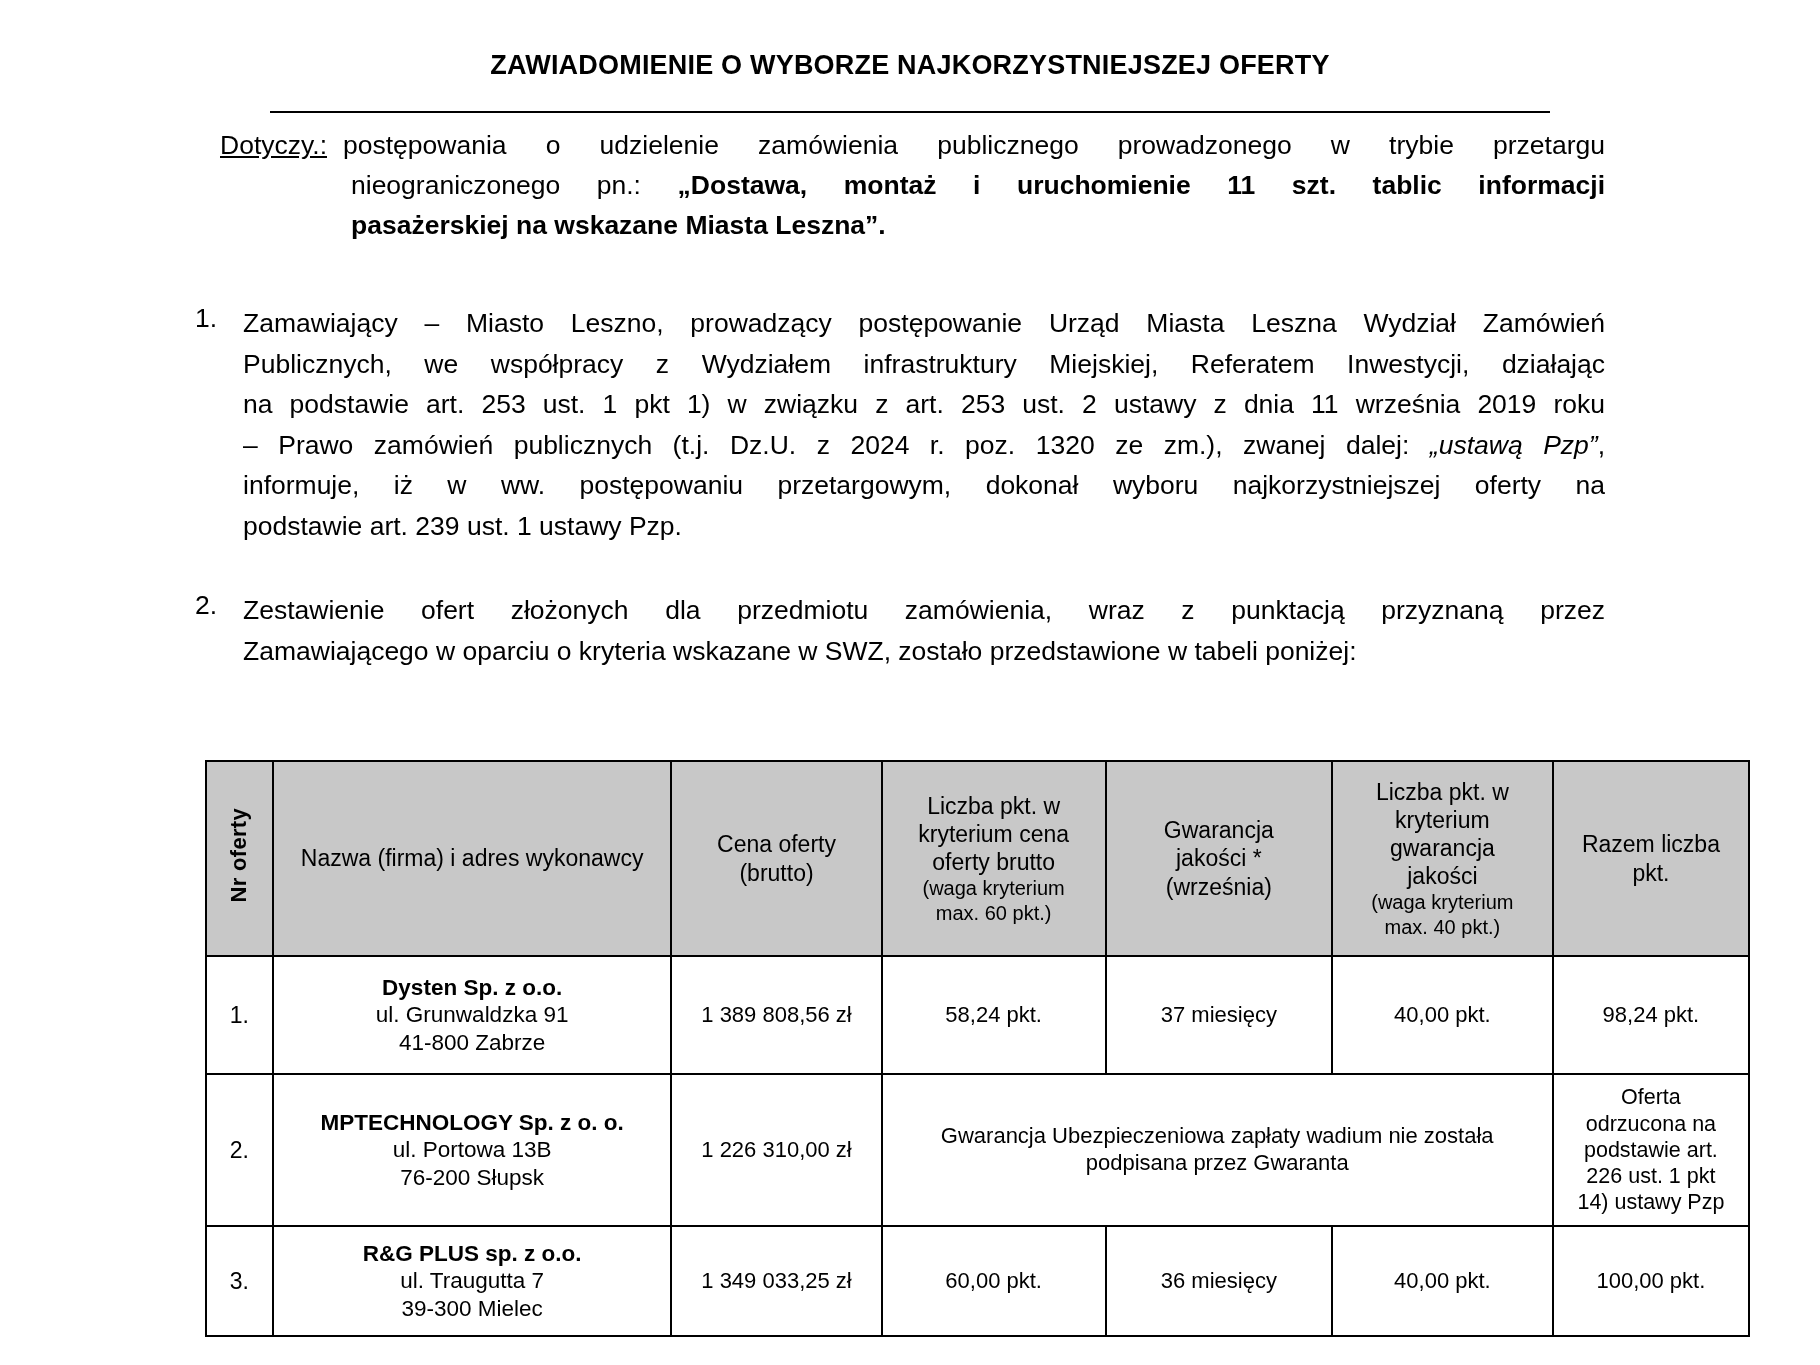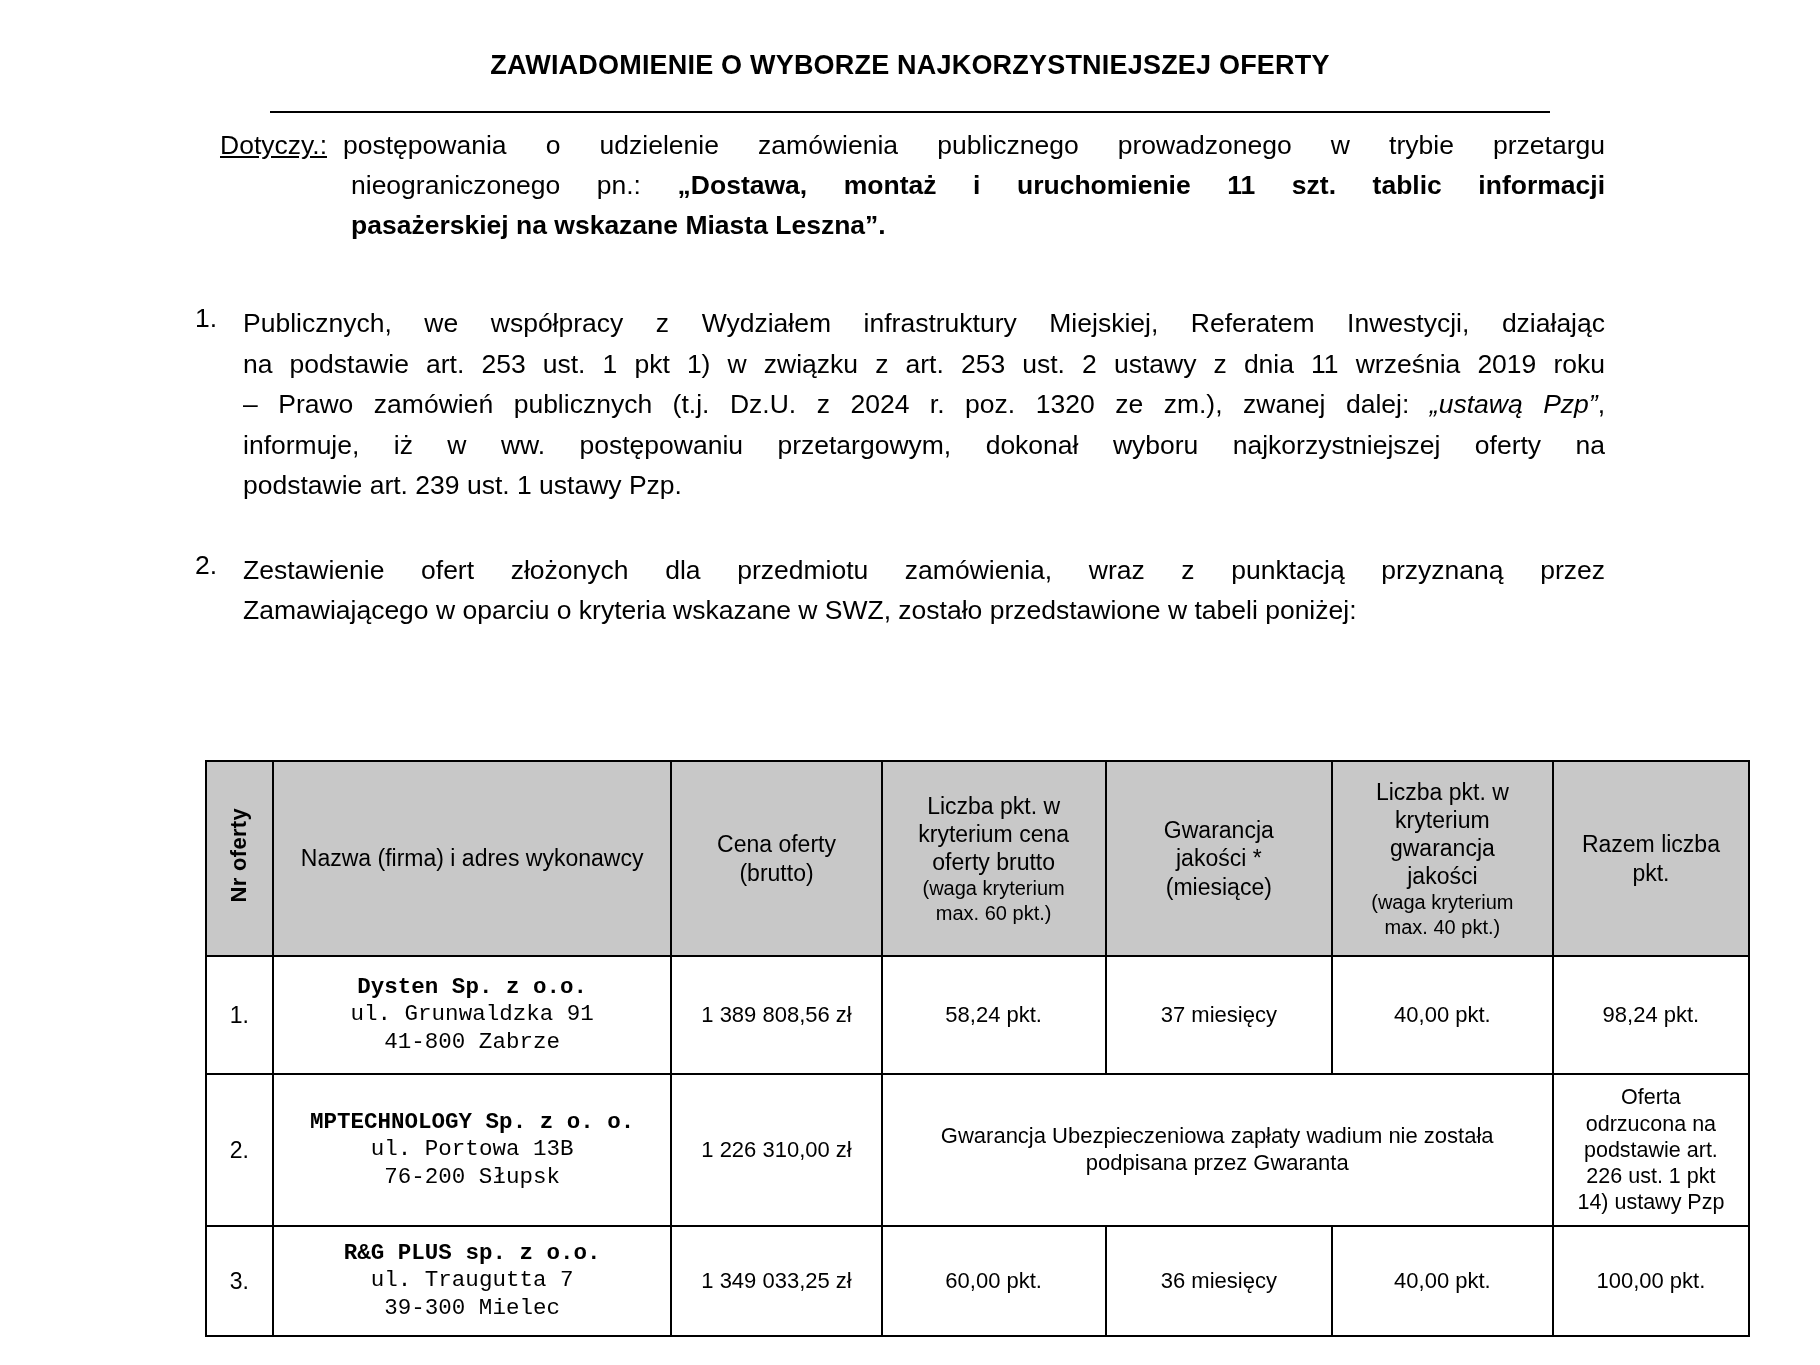--- a/index.html
+++ b/index.html
@@ -142,21 +142,21 @@
   th.col-name  { width: 370px; }
   th.col-price { width: 195px; }
   th.col-pkt-price { width: 208px; }
   th.col-guar  { width: 210px; }
   th.col-pkt-guar { width: 205px; }
   th.col-total { width: 182px; }
 
   .hdr-small { font-size: 20px; display: block; }
 
   td.nr-cell { font-size: 23px; }
-  td.name-cell { line-height: 1.30; font-family: Liberation Mono, monospace; }
+  td.name-cell { line-height: 1.30; }
   .firm-name { font-weight: bold; display: block; font-size: 22.5px; }
   .firm-line { display: block; font-size: 22.5px; }
 
   tr.row1 td { height: 118px; }
   tr.row2 td { height: 152px; }
   tr.row3 td { height: 110px; }
 
   td.merged-note { font-size: 22px; line-height: 1.35; }
   td.reject-note { font-size: 21.5px; line-height: 1.26; padding: 4px 5px; border-radius: 19px; }
   td.total-bold { font-weight: bold; }
@@ -177,20 +177,21 @@
     </div>
     <div class="dotyczy-cont"><span>nieograniczonego pn.: </span><span class="bold">„Dostawa, montaż i uruchomienie 11 szt. tablic informacji</span></div>
     <div class="dotyczy-cont last"><span class="bold">pasażerskiej na wskazane Miasta Leszna”.</span></div>
   </div>
 
   <div class="list-section">
 
     <div class="list-item">
       <div class="list-num">1.</div>
       <div class="list-body">
+        <div class="just">Zamawiający – Miasto Leszno, prowadzący postępowanie Urząd Miasta Leszna Wydział Zamówień</div>
         <div class="just">Publicznych, we współpracy z Wydziałem infrastruktury Miejskiej, Referatem  Inwestycji, działając</div>
         <div class="just">na podstawie art. 253 ust. 1 pkt 1) w związku z art. 253 ust. 2 ustawy z dnia 11 września 2019 roku</div>
         <div class="just"><span>– Prawo zamówień publicznych (t.j. Dz.U. z 2024 r. poz. 1320 ze zm.),  zwanej dalej: </span><span class="ital">„ustawą Pzp”</span><span>,</span></div>
         <div class="just">informuje, iż w ww. postępowaniu przetargowym, dokonał wyboru najkorzystniejszej oferty na</div>
         <div class="just-last">podstawie art. 239 ust. 1 ustawy Pzp.</div>
       </div>
     </div>
 
     <div class="list-item">
       <div class="list-num">2.</div>
@@ -217,21 +218,21 @@
           <th class="col-pkt-price">
             <span class="hdr-small" style="font-size:23px">Liczba pkt. w</span>
             <span class="hdr-small" style="font-size:23px">kryterium cena</span>
             <span class="hdr-small" style="font-size:23px">oferty brutto</span>
             <span class="hdr-small">(waga kryterium</span>
             <span class="hdr-small">max. 60 pkt.)</span>
           </th>
           <th class="col-guar">
             <span class="hdr-small" style="font-size:23px">Gwarancja</span>
             <span class="hdr-small" style="font-size:23px">jakości *</span>
-            <span class="hdr-small" style="font-size:23px">(miesiące)</span>
+            <span class="hdr-small" style="font-size:23px">(września)</span>
           </th>
           <th class="col-pkt-guar">
             <span class="hdr-small" style="font-size:23px">Liczba pkt. w</span>
             <span class="hdr-small" style="font-size:23px">kryterium</span>
             <span class="hdr-small" style="font-size:23px">gwarancja</span>
             <span class="hdr-small" style="font-size:23px">jakości</span>
             <span class="hdr-small">(waga kryterium</span>
             <span class="hdr-small">max. 40 pkt.)</span>
           </th>
           <th class="col-total">

